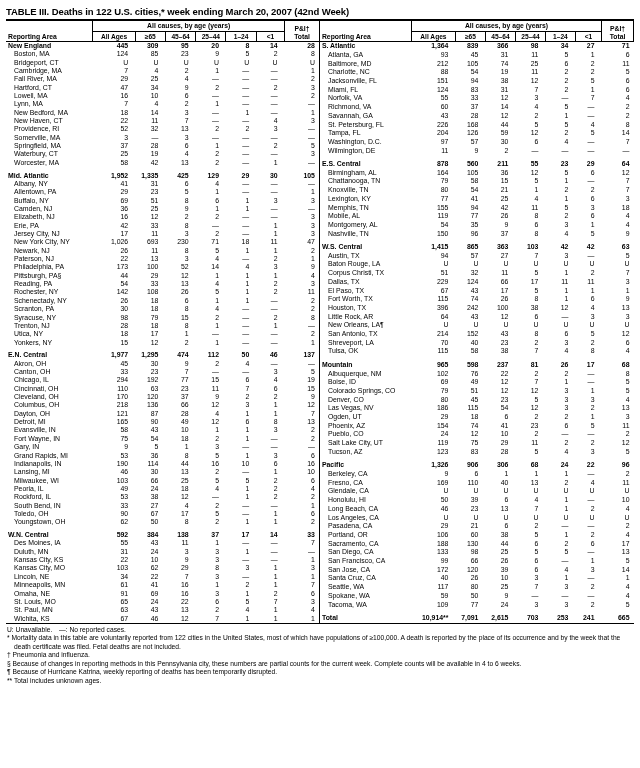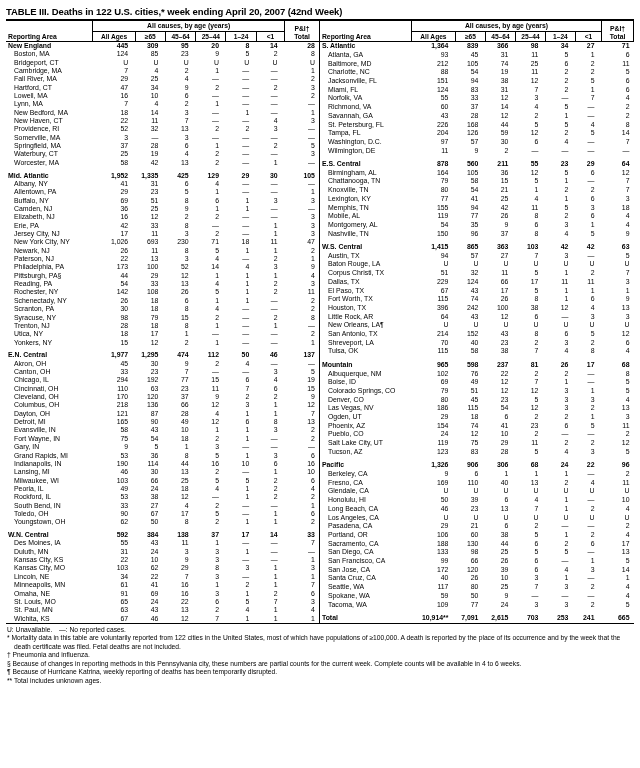--- a/index.html
+++ b/index.html
@@ -23,21 +23,21 @@
   td.pi{text-align:right;padding-right:4px;}
   tr.gap td{line-height:4.5px;font-size:1px;}
   .footnotes{font-size:6.7px;line-height:8.1px;padding:2px 0 0 1px;}
   .footnotes .fn{padding-left:7px;text-indent:-7px;margin:0 0 0.5px 0;}
   .footnotes .fn:first-child{padding-left:0;text-indent:0;}
 </style>
 </head>
 <body>
 
 <div class="page">
-  <div class="title">TABLE III. Deaths in 122 U.S. cities,* week ending April 20, 2007 (42nd Week)</div>
+  <div class="title">TABLE III. Deaths in 122 U.S. cities,* week ending March 20, 2007 (42nd Week)</div>
 
   <div class="tables">
 
     <table class="half-left">
       <colgroup>
         <col style="width:86px">
           <col style="width:42px">
           <col style="width:30px">
           <col style="width:30px">
         <col style="width:30px">

